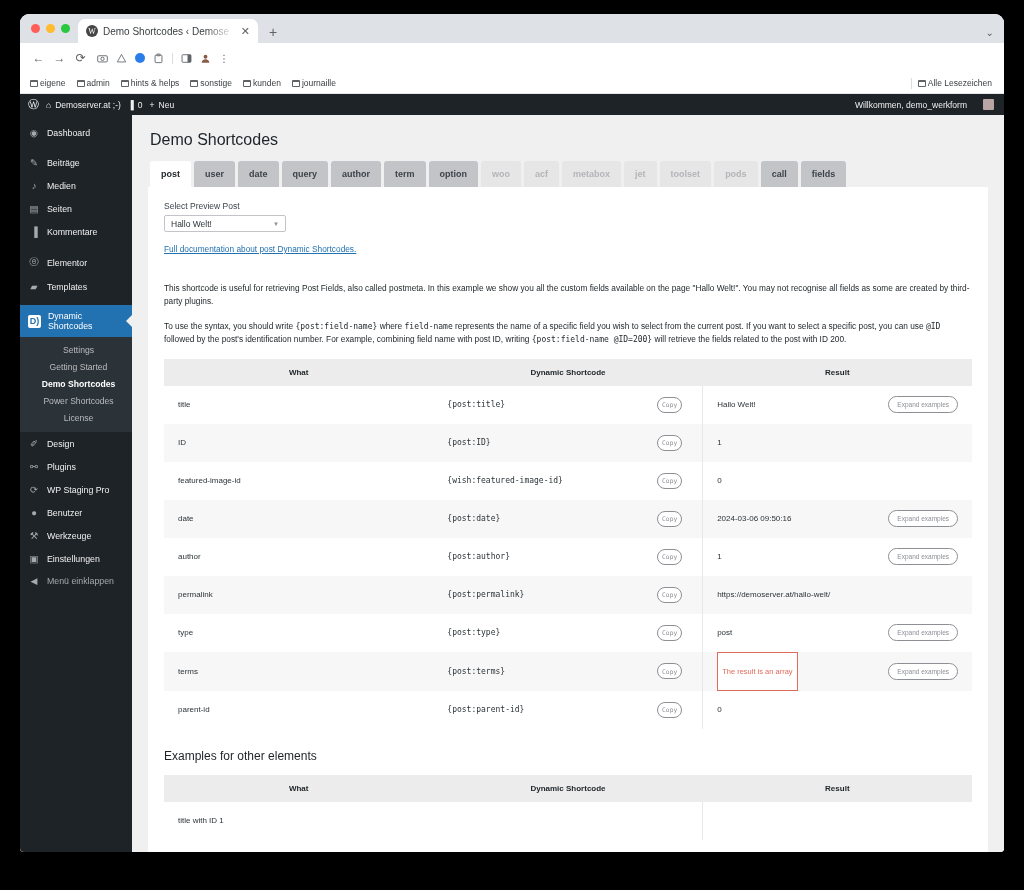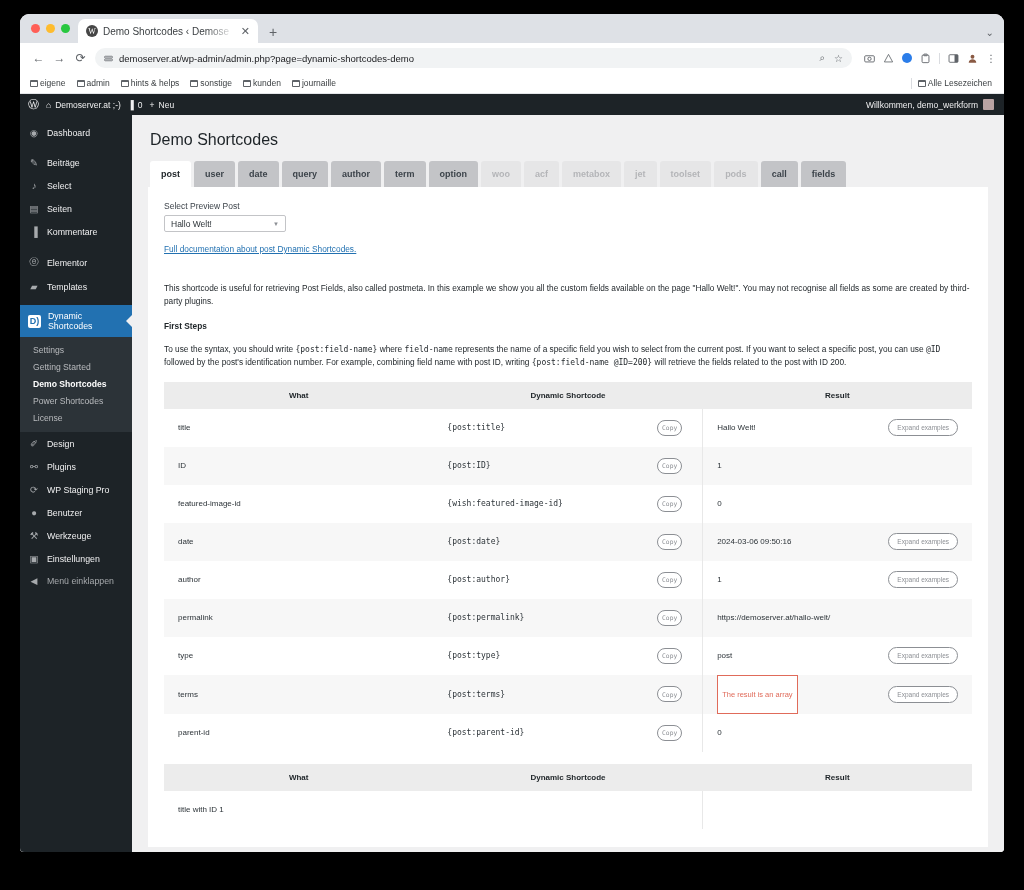--- a/index.html
+++ b/index.html
@@ -90,21 +90,21 @@
   
   .viewport { position: relative; height: 758px; background: #f0f0f1; overflow: hidden; }
 
   
   .adminbar {
     height: 21px; background: #1d2327; color: #f0f0f1;
     display: flex; align-items: center; font-size: 8.5px; padding: 0 8px;
   }
   .ab-item { display: flex; align-items: center; gap: 4px; padding: 0 7px 0 0; white-space: nowrap; }
   .ab-logo { font-family: "Liberation Serif", serif; font-size: 11px; }
-  .ab-right { margin-left: auto; display: flex; align-items: center; gap: 5px; padding-right: 2px; text-align: right; }
+  .ab-right { margin-left: auto; display: flex; align-items: center; gap: 16px; padding-right: 2px; text-align: right; }
   .ab-avatar { width: 11px; height: 11px; background: #b9a3a3; border-radius: 1px; display:block; }
 
   
   .admin-wrap { display: flex; height: 737px; }
 
   
   .sidebar { width: 112px; background: #1d2327; color: #f0f0f1; flex: none; padding-top: 6px; }
   .menu-item {
     display: flex; align-items: center; gap: 7px;
     padding: 6px 8px; font-size: 8.8px; color: #f0f0f1; position: relative;
@@ -117,21 +117,21 @@
   .menu-item.active::after {
     content: ""; position: absolute; right: -1px; top: 50%; transform: translateY(-50%);
     border: 7px solid transparent; border-right-color: #f0f0f1; border-width: 7px 7px 7px 0;
   }
   .badge-d {
     width: 13px; height: 13px; background: #fff; color: #2271b1;
     border-radius: 2px; font-size: 9px; font-weight: bold;
     display: flex; align-items: center; justify-content: center;
   }
   .submenu { background: #2c3338; padding: 4px 0 6px 0; }
-  .submenu-item { padding: 3.5px 8px 3.5px 13px; font-size: 8.6px; color: #b9bbbe; }
+  .submenu-item { padding: 3.5px 8px 3.5px 13px; font-size: 8.6px; color: #b9bbbe; text-align: center; }
   .submenu-item.current { color: #fff; font-weight: bold; }
   .menu-sep { height: 7px; }
   .collapse-item .mi-icon { font-size: 9px; }
   .collapse-item { color: #a7aaad; }
 
   
   .content { flex: 1; background: #f0f0f1; padding: 12px 16px 0 16px; overflow: hidden; }
   .page-title { font-size: 16px; font-weight: normal; color: #1d2327; margin: 4px 0 12px 2px; }
 
   .tabs-row { display: flex; gap: 3px; padding-left: 2px; }
@@ -208,31 +208,20 @@
       <span class="tab-x">✕</span>
     </div>
     <span class="newtab">+</span>
     <span class="tabstrip-minimize">⌄</span>
   </div>
 
   <div class="toolbar">
     <span class="nav-ic">←</span>
     <span class="nav-ic">→</span>
     <span class="nav-ic">⟳</span>
-    <div class="omnibox">
-      <svg width="9" height="9" viewBox="0 0 16 16">
-        <rect x="1" y="4" width="14" height="3" rx="1.2" fill="none" stroke="#5f6368" stroke-width="1.4"></rect>
-        <rect x="1" y="9" width="14" height="3" rx="1.2" fill="none" stroke="#5f6368" stroke-width="1.4"></rect>
-      </svg>
-      <span>demoserver.at/wp-admin/admin.php?page=dynamic-shortcodes-demo</span>
-      <span class="omni-right">
-        <span class="tb-ic">⌕</span>
-        <span class="tb-ic">☆</span>
-      </span>
-    </div>
     <span class="ext-ic">
       <svg width="11" height="11" viewBox="0 0 16 16">
         <rect x="1" y="4" width="14" height="9" rx="1.5" fill="none" stroke="#5f6368" stroke-width="1.3"></rect>
         <circle cx="8" cy="8.5" r="2.4" fill="none" stroke="#5f6368" stroke-width="1.3"></circle>
       </svg>
       <svg width="11" height="11" viewBox="0 0 16 16">
         <path d="M8 2 L14 13 H2 Z" fill="none" stroke="#5f6368" stroke-width="1.2"></path>
       </svg>
       <span class="sq" style="background:#2b7de9;border-radius:50%"></span>
       <svg width="11" height="11" viewBox="0 0 16 16">
@@ -317,21 +306,21 @@
           <span class="mi-icon">◉</span>
           <span>Dashboard</span>
         </div>
         <div class="menu-sep"></div>
         <div class="menu-item">
           <span class="mi-icon">✎</span>
           <span>Beiträge</span>
         </div>
         <div class="menu-item">
           <span class="mi-icon">♪</span>
-          <span>Select</span>
+          <span>Medien</span>
         </div>
         <div class="menu-item">
           <span class="mi-icon">▤</span>
           <span>Seiten</span>
         </div>
         <div class="menu-item">
           <span class="mi-icon">▐</span>
           <span>Kommentare</span>
         </div>
         <div class="menu-sep"></div>
@@ -416,21 +405,20 @@
           <div class="select-box">
             <span>Hallo Welt!</span>
             <span class="select-caret">▼</span>
           </div>
 
 
           <a class="doclink" href="#">Full documentation about post Dynamic Shortcodes.</a>
 
           <p class="body">This shortcode is useful for retrieving Post Fields, also called postmeta. In this example we show you all the custom fields available on the page "Hallo Welt!". You may not recognise all fields as some are created by third-party plugins.</p>
 
-          <div class="firststeps">First Steps</div>
 
           <p class="body steps"><span>To use the syntax, you should write </span><code class="inl">{post:field-name}</code><span> where </span><code class="inl">field-name</code><span> represents the name of a specific field you wish to select from the current post. If you want to select a specific post, you can use </span><code class="inl">@ID</code><span> followed by the post's identification number. For example, combining field name with post ID, writing </span><code class="inl">{post:field-name @ID=200}</code><span> will retrieve the fields related to the post with ID 200.</span></p>
 
           <table class="dtable">
             <thead>
               <tr>
                 <th>What</th>
                 <th>Dynamic Shortcode</th>
                 <th>Result</th>
               </tr>
@@ -563,20 +551,21 @@
                 </td>
                 <td class="c-result">
                   <div class="result-flex">
                     <span class="result-text">0</span>
                   </div>
                 </td>
               </tr>
             </tbody>
           </table>
 
+          <h3 class="examples-h">Examples for other elements</h3>
 
           <table class="dtable">
             <thead>
               <tr>
                 <th>What</th>
                 <th>Dynamic Shortcode</th>
                 <th>Result</th>
               </tr>
             </thead>
             <tbody>

